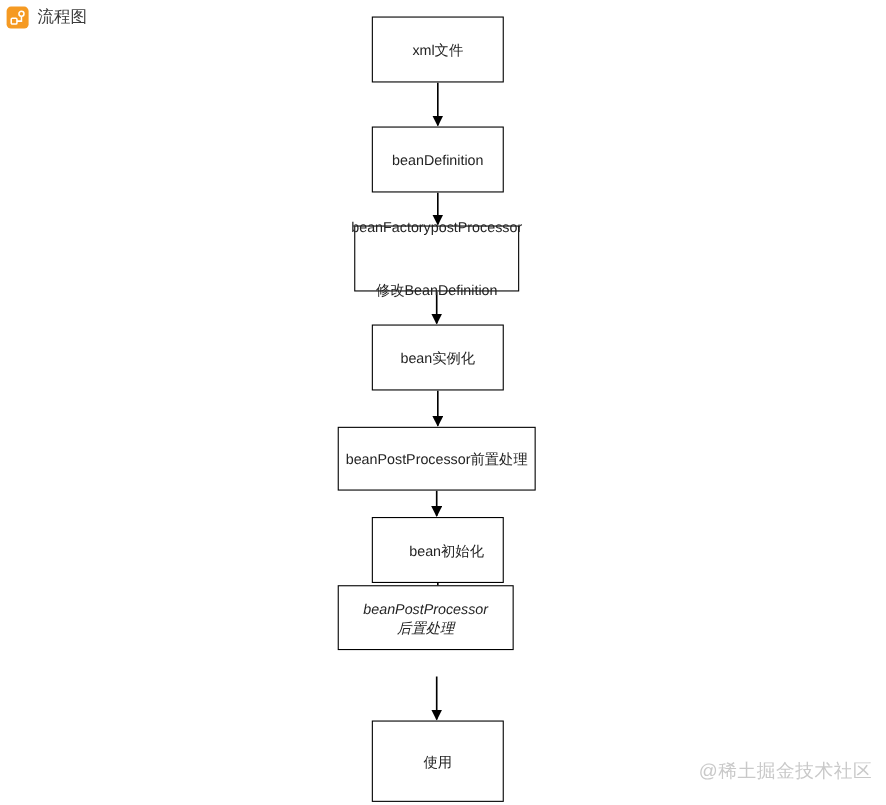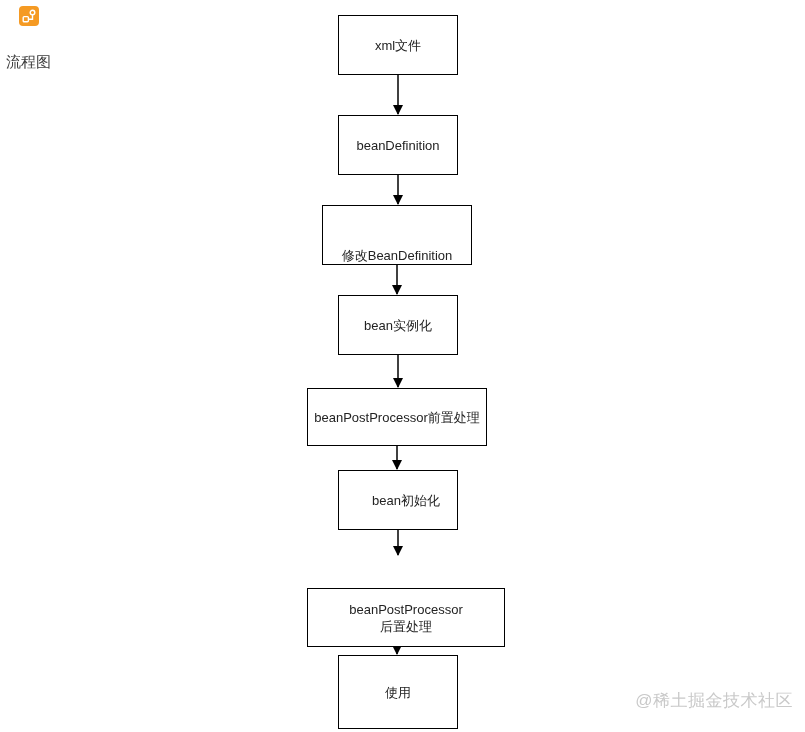--- a/index.html
+++ b/index.html
@@ -14,22 +14,21 @@
     height: 732px;
     background: #ffffff;
     overflow: hidden;
   }
   .header {
     position: absolute;
     left: 6px;
     top: 6px;
     display: flex;
     align-items: center;
-    gap: 26px;
-    flex-direction: column;
+    gap: 8px;
   }
   .header-icon {
     width: 20px;
     height: 20px;
     border-radius: 4px;
     background: #f59a23;
     display: flex;
     align-items: center;
     justify-content: center;
     flex: 0 0 auto;
@@ -113,32 +112,33 @@
         <line x1="397" y1="615" x2="397" y2="654" stroke="#000000" stroke-width="1.5" marker-end="url(#arrowhead)"></line>
       </svg>
     <div id="nodes-layer">
         <div class="flow-node" style="left: 338px; top: 15px; width: 120px; height: 60px; border-color: rgb(0, 0, 0); background: rgb(255, 255, 255);">
           <div class="node-line" style="color: rgb(35, 35, 35);">xml文件</div>
         </div>
         <div class="flow-node" style="left: 338px; top: 115px; width: 120px; height: 60px; border-color: rgb(0, 0, 0); background: rgb(255, 255, 255);">
           <div class="node-line" style="color: rgb(35, 35, 35);">beanDefinition</div>
         </div>
         <div class="flow-node" style="left: 322px; top: 205px; width: 150px; height: 60px; border-color: rgb(0, 0, 0); background: rgb(255, 255, 255);">
+          <div class="node-line" style="color: rgb(35, 35, 35);">beanFactorypostProcessor</div>
           <div class="node-line" style="color: rgb(35, 35, 35); margin-top: 40px;">修改BeanDefinition</div>
         </div>
         <div class="flow-node" style="left: 338px; top: 295px; width: 120px; height: 60px; border-color: rgb(0, 0, 0); background: rgb(255, 255, 255);">
           <div class="node-line" style="color: rgb(35, 35, 35);">bean实例化</div>
         </div>
         <div class="flow-node" style="left: 307px; top: 388px; width: 180px; height: 58px; border-color: rgb(0, 0, 0); background: rgb(255, 255, 255);">
           <div class="node-line" style="color: rgb(35, 35, 35);">beanPostProcessor前置处理</div>
         </div>
         <div class="flow-node" style="left: 338px; top: 470px; width: 120px; height: 60px; border-color: rgb(0, 0, 0); background: rgb(255, 255, 255);">
           <div class="node-line" style="color: rgb(35, 35, 35); padding-left: 16px;">bean初始化</div>
         </div>
-        <div class="flow-node" style="left: 307px; top: 588px; width: 198px; height: 59px; border-color: rgb(0, 0, 0); background: rgb(255, 255, 255);">
+        <div class="flow-node" style="left: 307px; top: 532px; width: 160px; height: 59px; border-color: rgb(0, 0, 0); background: rgb(255, 255, 255); font-style: italic;">
           <div class="node-line" style="color: rgb(35, 35, 35);">beanPostProcessor</div>
           <div class="node-line" style="color: rgb(35, 35, 35);">后置处理</div>
         </div>
         <div class="flow-node" style="left: 338px; top: 655px; width: 120px; height: 74px; border-color: rgb(0, 0, 0); background: rgb(255, 255, 255);">
           <div class="node-line" style="color: rgb(35, 35, 35);">使用</div>
         </div>
       </div>
   </div>
 
   <div class="watermark">@稀土掘金技术社区</div>

